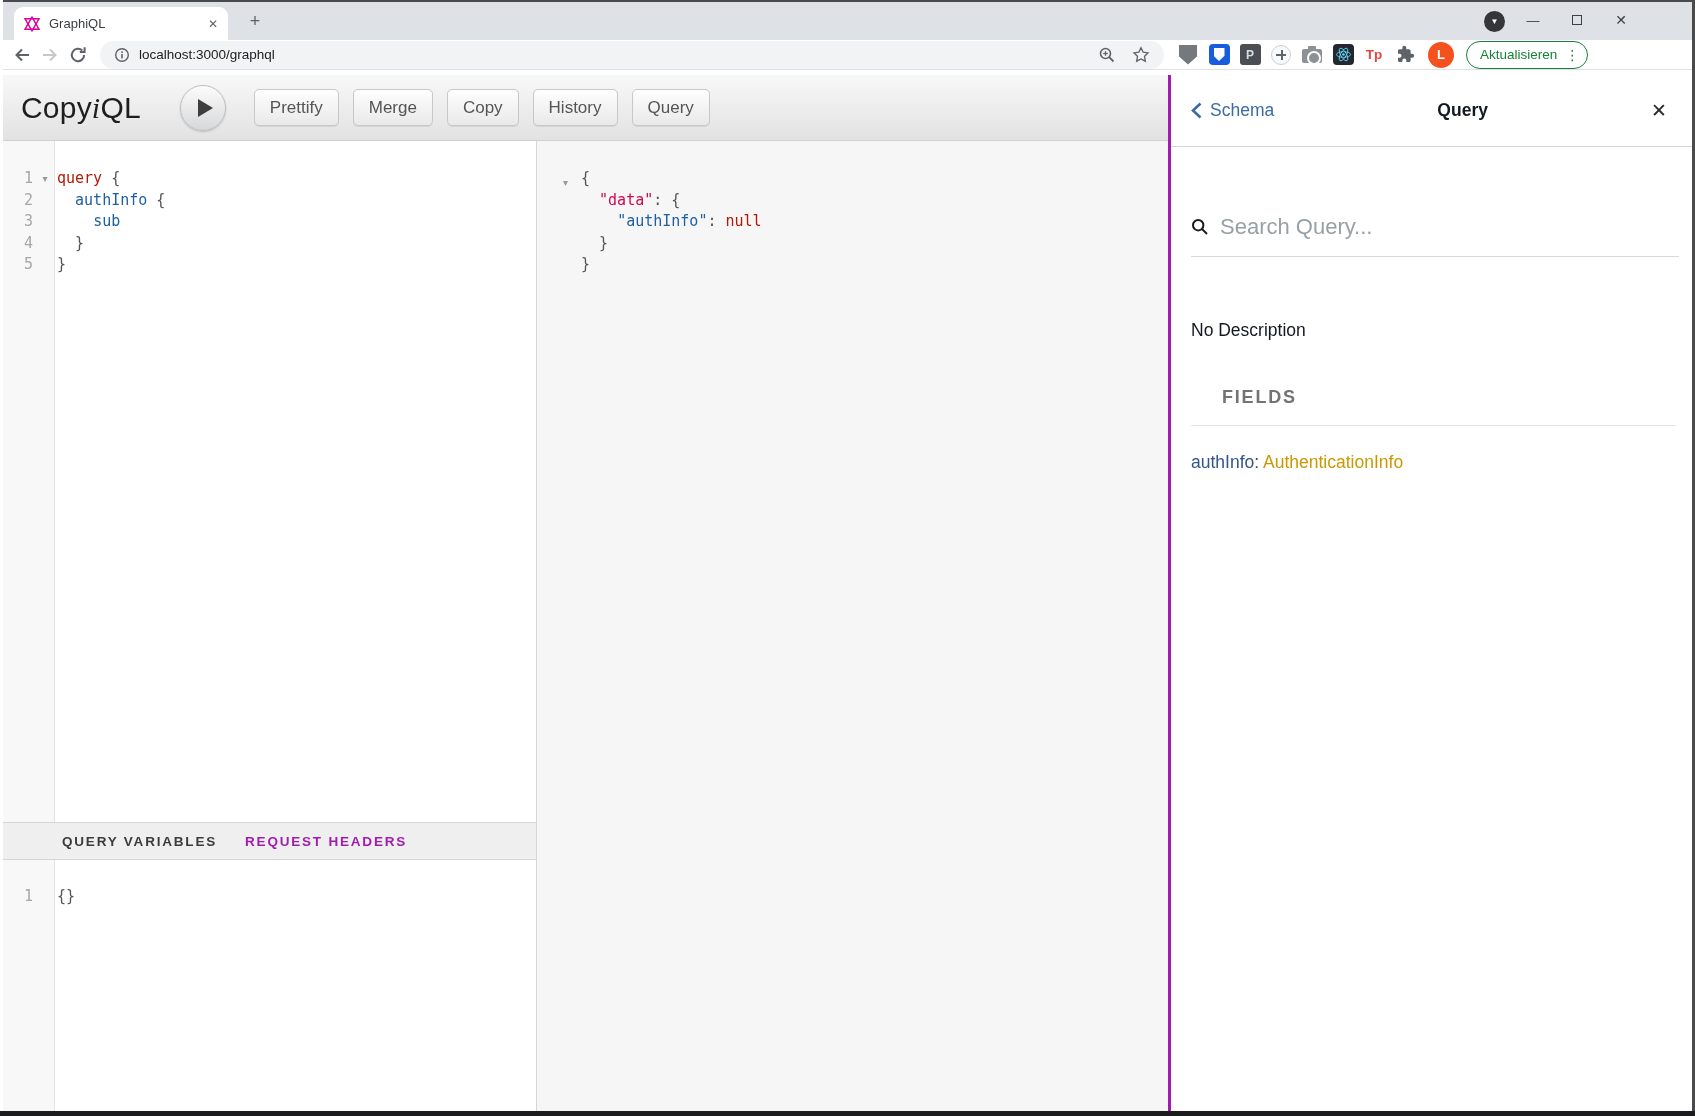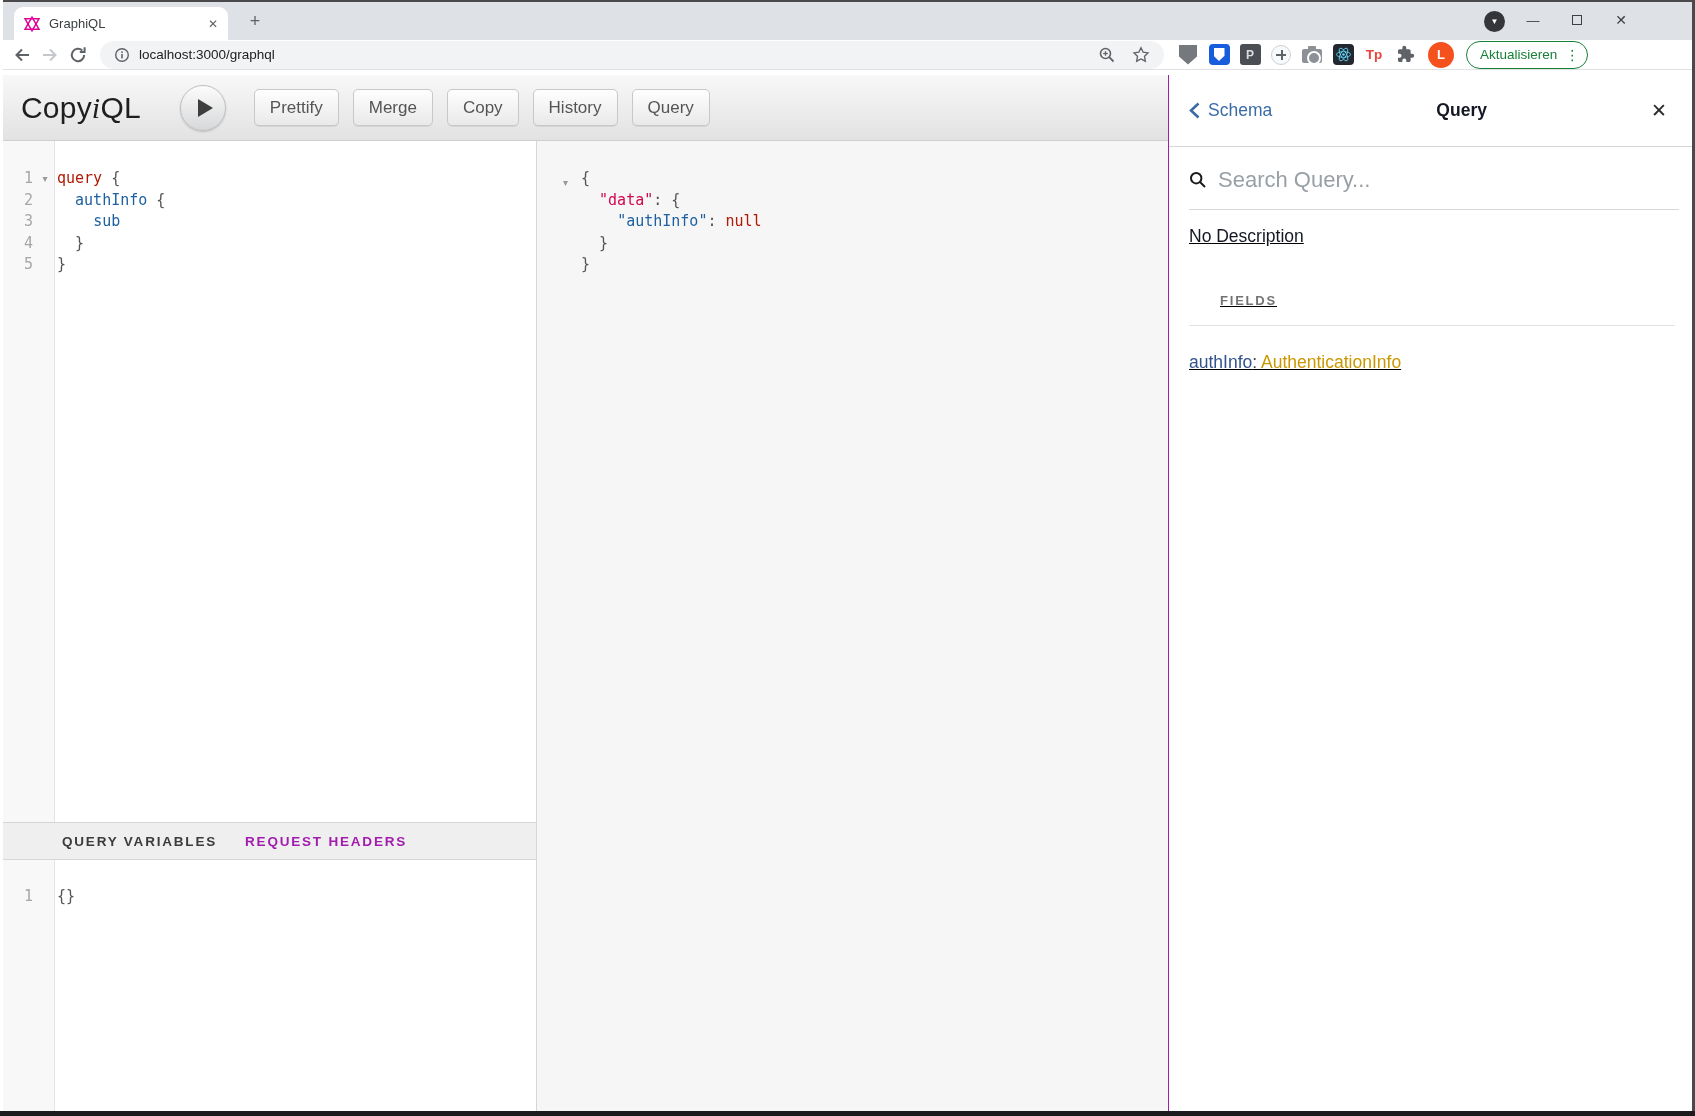--- a/index.html
+++ b/index.html
@@ -96,34 +96,34 @@
              display:flex; align-items:center; padding-left:62px; gap:28px; font-size:13.5px; font-weight:bold;
              letter-spacing:1.8px; }
   .var-tab.active { color:#3b3b3b; cursor:pointer; }
   .var-tab.inactive { color:#a21caf; cursor:pointer; }
   .vars-ed { height:251px; flex:none; padding-top:26px; }
 
   .result-pane { flex:1; background:#f6f6f6; position:relative; padding:27px 0 0 44px; }
   .result-fold { position:absolute; left:26px; top:31px; color:#999; font-size:10px; font-family:"Liberation Sans",sans-serif; }
 
   
-  .docs { flex:1; background:#fff; border-left:1px solid #a21caf; display:flex; flex-direction:column; }
+  .docs { flex:1; background:#fff; border-left:3px solid #a21caf; display:flex; flex-direction:column;gap:47px; }
   .docs-header { height:72px; flex:none; border-bottom:1px solid #d6d6d6; display:flex; align-items:center;
                  padding:0 28px 0 20px; }
   .docs-back { display:flex; align-items:center; gap:8px; color:#3B6BA5; font-size:17.5px; cursor:pointer; }
   .docs-title { flex:1; text-align:center; font-size:17.5px; font-weight:bold; color:#141823; }
   .docs-close { font-size:19px; color:#2b2b2b; cursor:pointer; }
   .docs-search { margin:0 16px 0 20px; padding:20px 0 16px 0; border-bottom:1px solid #d8d8d8;
                  display:flex; align-items:center; gap:11px; }
   .docs-search input { border:none; outline:none; flex:1; font-size:22px; color:#202124; background:transparent;
                        font-family:"Liberation Sans",sans-serif; }
   .docs-search input::placeholder { color:#98a0a6; }
-  .docs-body { padding:0 20px; font-size:17.5px;text-decoration:underline; }
+  .docs-body { padding:0 20px; font-size:17.5px; }
   .no-desc { margin-top:16px; color:#141823; }
-  .fields-label { margin-top:46px; font-size:13px; font-weight:bold; letter-spacing:1.8px; color:#737373;padding-left:31px; }
+  .fields-label { margin-top:46px; font-size:18px; font-weight:bold; letter-spacing:1.8px; color:#737373;padding-left:31px; }
   .fields-hr { border:none; border-top:1px solid #e2e2e2; margin-top:17px; }
   .field-row { margin-top:26px; }
   .field-name { color:#33548C; cursor:pointer; }
   .colon { color:#444; }
   .type-name { color:#CA9800; cursor:pointer; }
   .field-desc { margin-top:19px; padding-left:7px; color:#8b8b8b; }
 </style>
 </head>
 <body>
 

